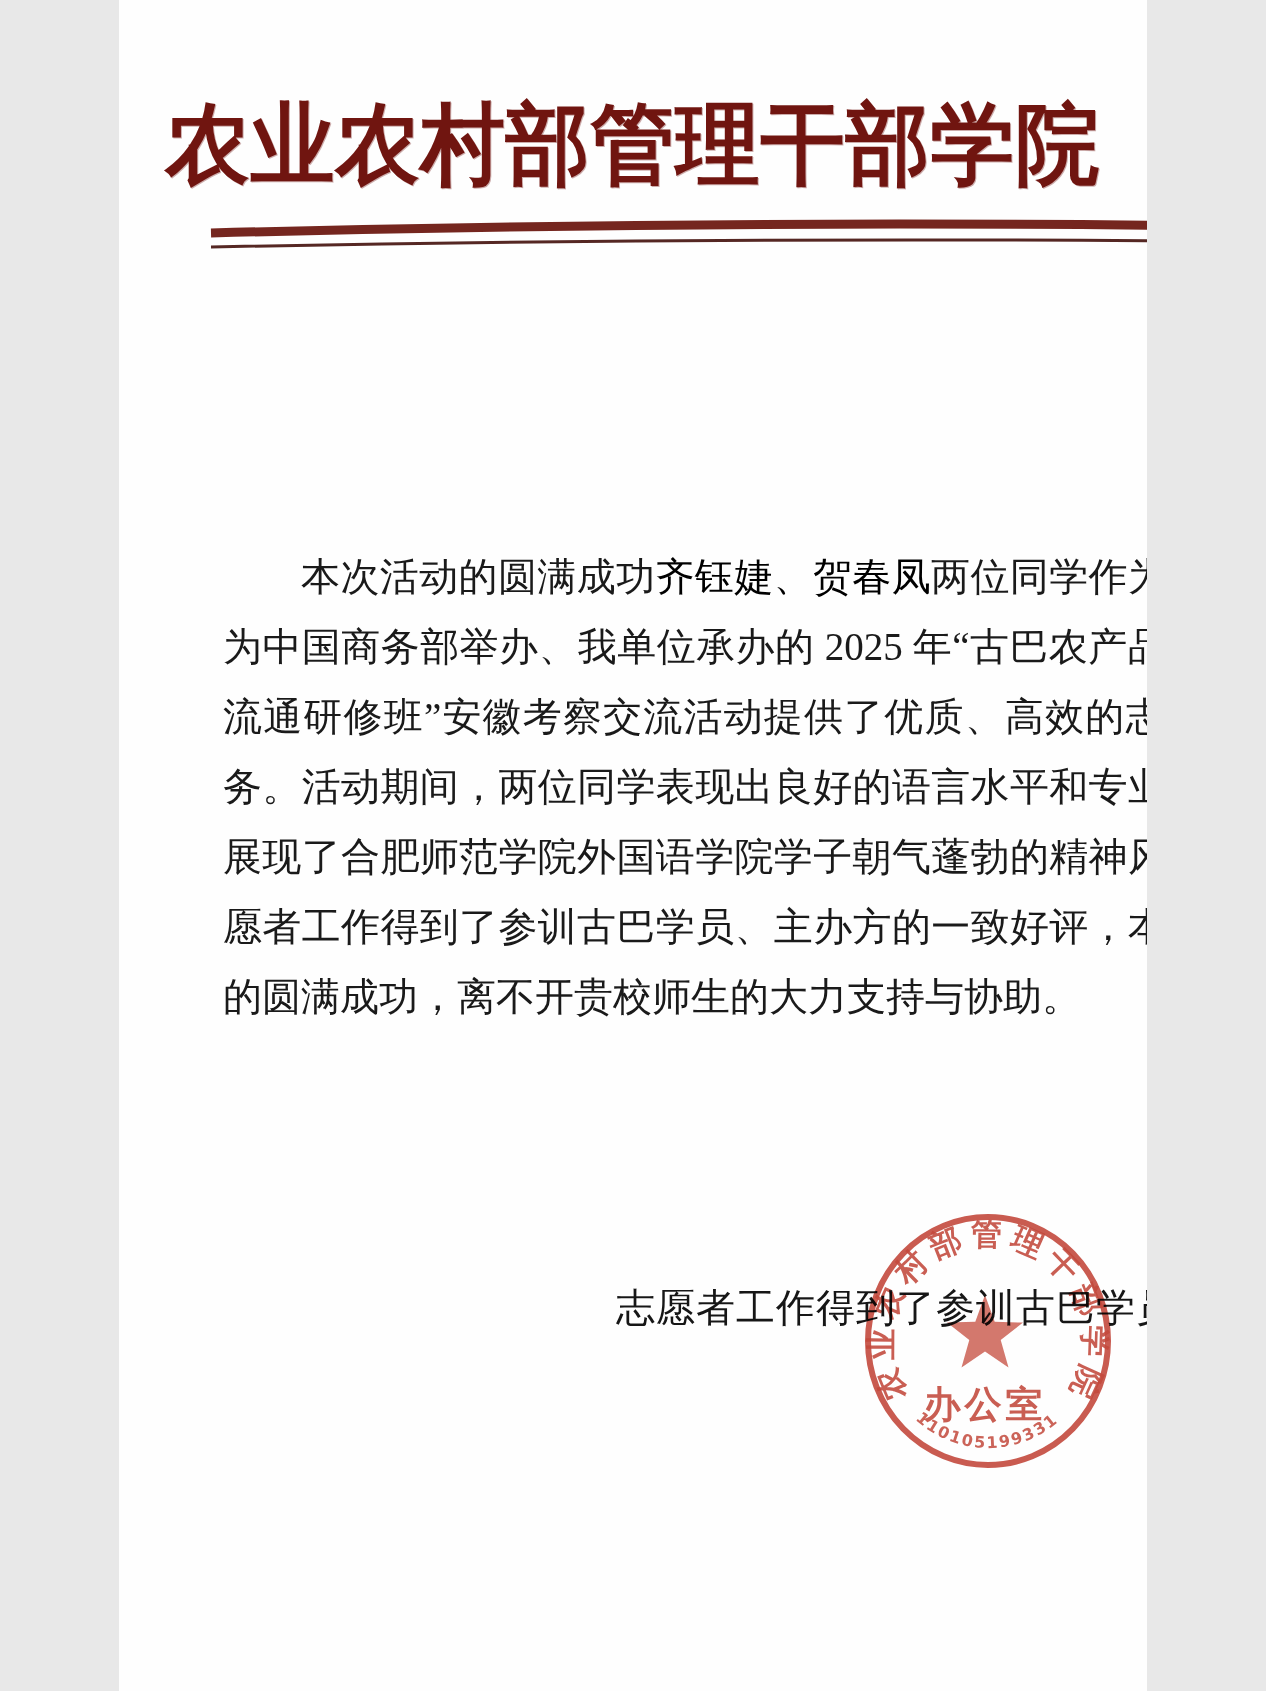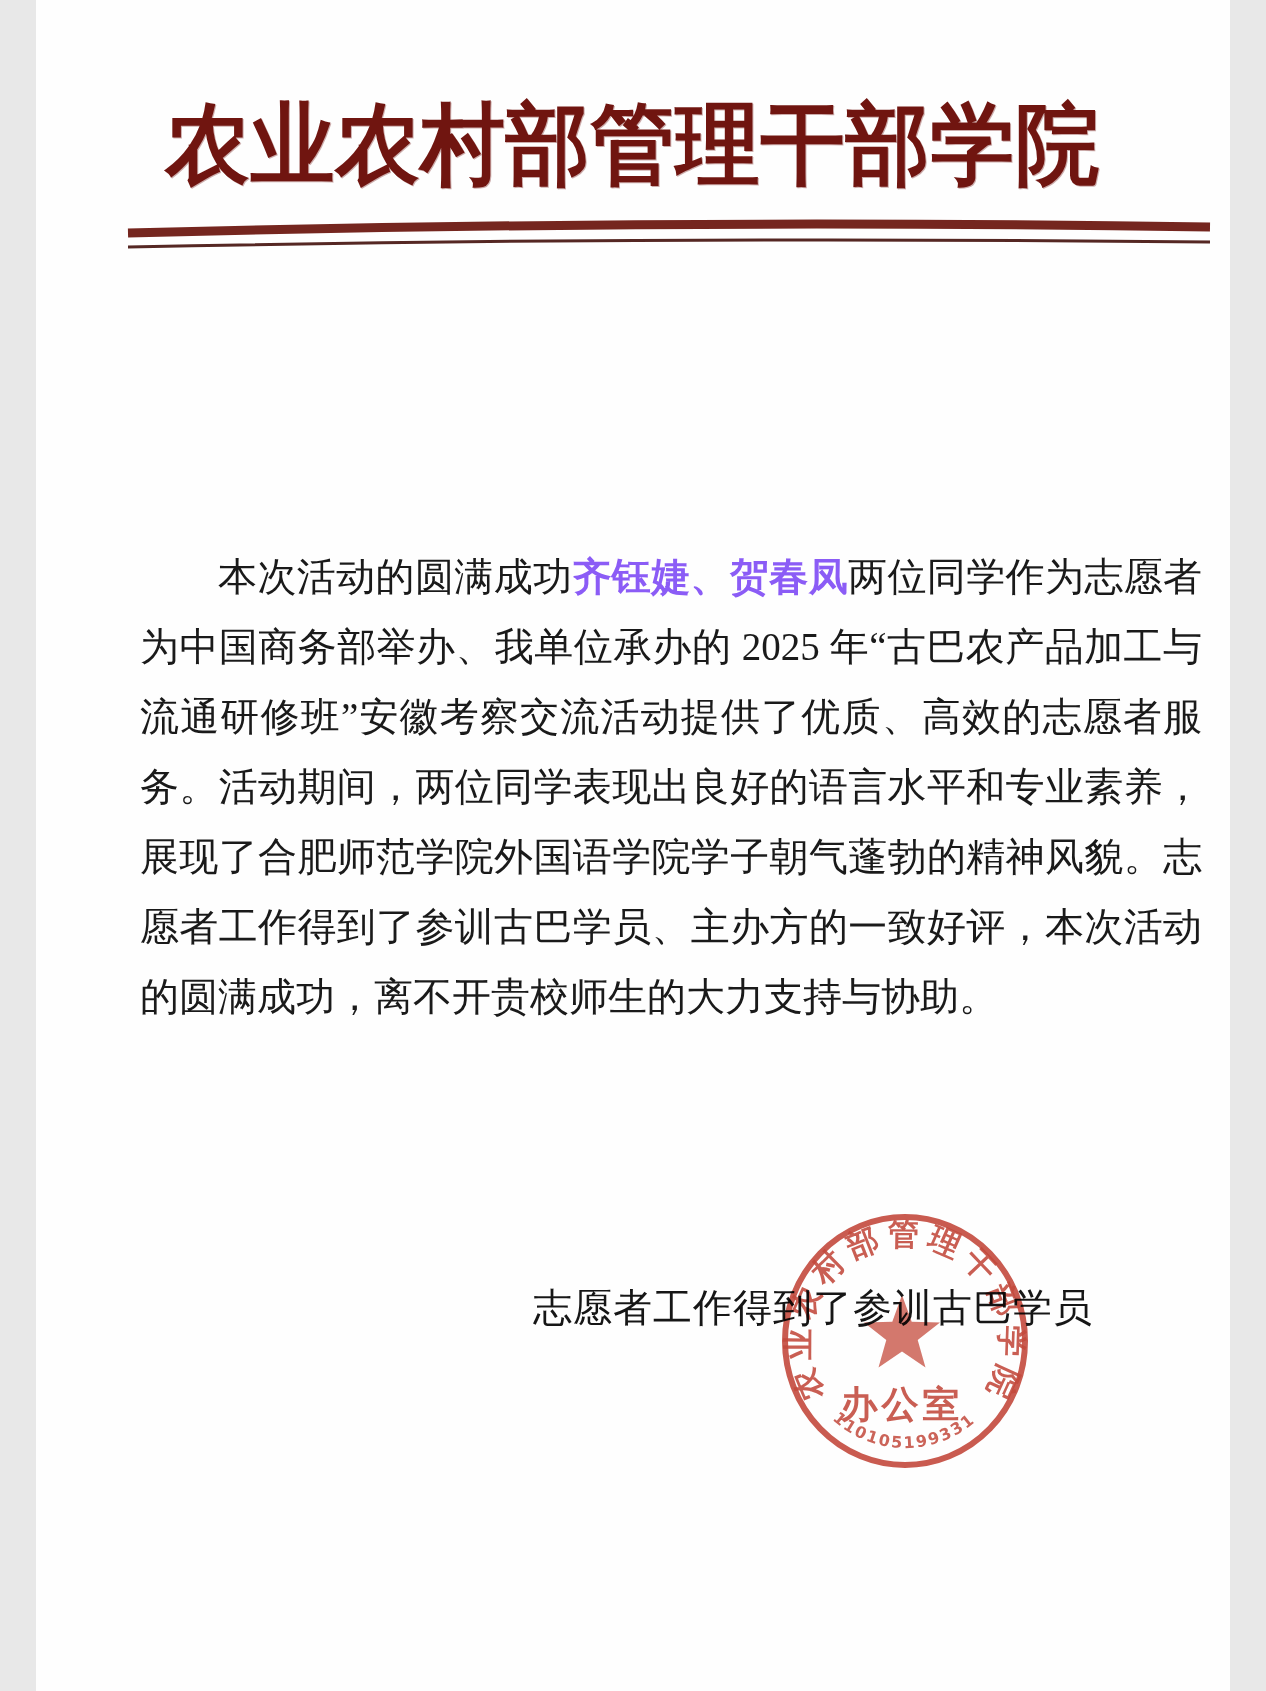--- a/index.html
+++ b/index.html
@@ -1,18 +1,18 @@
 <!DOCTYPE html>
 <html><head>
 <meta charset="utf-8">
 <style>
   html,body{margin:0;padding:0;background:#e8e8e8;}
   .page{
     position:relative;
-    width:1194px;height:1691px;
+    width:1028px;height:1691px;
     margin:0 auto;
     background:#fefefe;
     overflow:hidden;
     font-family:"Liberation Serif","DejaVu Serif",serif;
     color:#1c1c1c;
   }
   .letterhead{
     position:absolute;top:88px;left:0;width:100%;
     text-align:center;
     font-size:84px;font-weight:700;
@@ -37,21 +37,21 @@
   }
   .letter-body{
     position:absolute;top:542px;left:104px;width:1062px;
     font-size:39px;line-height:70px;
     text-align:justify;text-justify:inter-ideograph;
     color:#1a1a1a;
   }
   .letter-body p{margin:0;text-indent:2em;}
   .names{
     font-family:"Liberation Sans","DejaVu Sans",sans-serif;
-    font-weight:700;color:#8b5cf6;
+    font-weight:400;color:#000000;
   }
   .signature{
     position:absolute;top:1281px;left:497px;
     font-size:39px;color:#161616;letter-spacing:1px;
     white-space:nowrap;
   }
   .date{
     position:absolute;top:1348px;left:664px;
     font-size:39px;color:#161616;
     white-space:nowrap;

